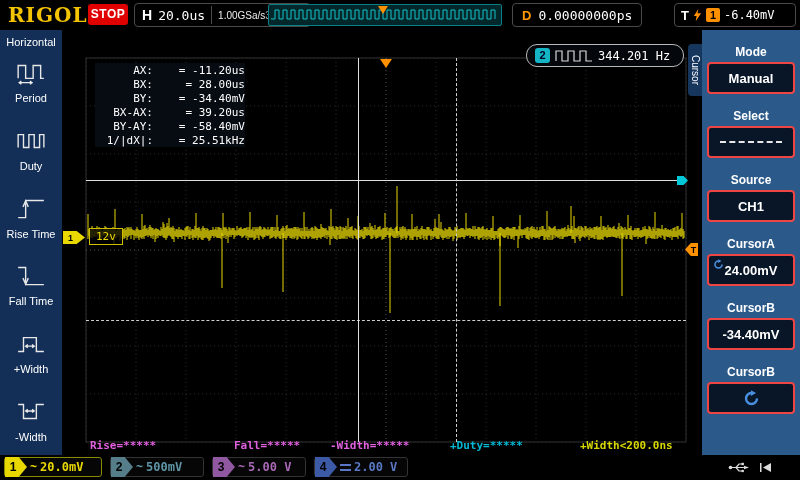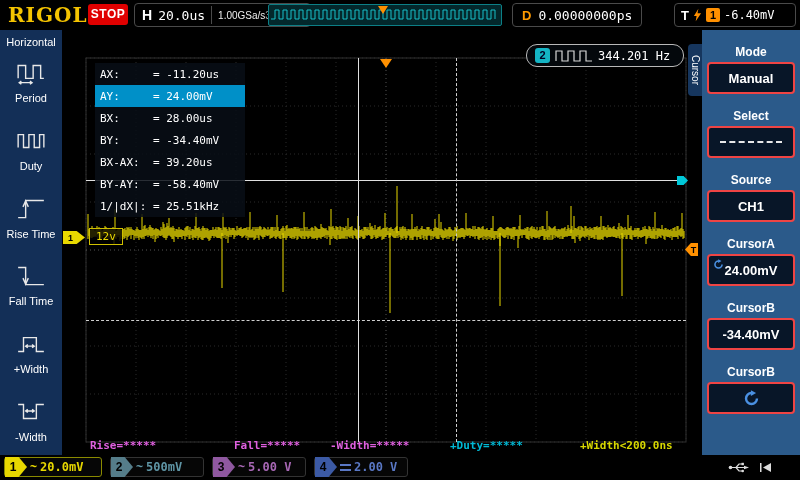--- a/index.html
+++ b/index.html
@@ -46,21 +46,21 @@
   .vcursor { position:absolute; top:28px; height:384px; width:0; }
   .vcursor.solid { border-left:1px solid #e0e0e0; }
   .vcursor.dashed { border-left:1px dashed #cfcfcf; }
 
   #cursor-a-arrow { position:absolute; left:615px; width:11px; height:9px; background:#00c8d8; clip-path:polygon(0 0,60% 0,100% 50%,60% 100%,0 100%); }
   #trig-level-marker { position:absolute; left:623px; top:213px; width:13px; height:13px; background:#ff9000; clip-path:polygon(0 50%,45% 0,100% 0,100% 100%,45% 100%); color:#000; font-size:9px; font-weight:bold; display:flex; align-items:center; justify-content:center; padding-left:4px; }
   #ch1-marker { position:absolute; left:1px; top:201px; width:22px; height:13px; background:#e8d800; clip-path:polygon(0 0,62% 0,100% 50%,62% 100%,0 100%); color:#000; font-size:9px; font-weight:bold; display:flex; align-items:center; justify-content:center; padding-right:7px; }
   #ch1-label-box { position:absolute; left:27px; top:198px; height:17px; padding:0 6px; border:1px solid #d0c000; background:rgba(0,0,0,.8); color:#e8d800; font-family:"DejaVu Sans Mono",monospace; font-size:11px; line-height:15px; }
 
   #cursor-readout { position:absolute; left:33px; top:33px; width:150px; background:rgba(8,14,22,.85); font-family:"DejaVu Sans Mono",monospace; font-size:11px; }
-  .cr-row { display:flex; height:22px; align-items:center; }
+  .cr-row { display:flex; height:14px; align-items:center;text-align:right; }
   .cr-row.selected { background:#0090c8; }
   .cr-l { flex:0 0 58px; padding-left:5px; }
   .cr-v { flex:1; }
 
   #freq-counter { position:absolute; left:464px; top:14px; width:158px; height:23px; border:1px solid #b8b8b8; border-radius:11px; background:#04080c; display:flex; align-items:center; gap:5px; padding:0 8px; }
   #fc-ch { width:15px; height:15px; background:#14b4c4; border-radius:3px; color:#002; font-weight:bold; font-size:11px; text-align:center; line-height:15px; }
   #fc-val { font-family:"DejaVu Sans Mono",monospace; font-size:12px; color:#fff; }
 
   .foot { position:absolute; top:409px; font-family:"DejaVu Sans Mono",monospace; font-size:11px; font-weight:bold; }
   #f-rise { left:28px; color:#e060e0; }
@@ -203,24 +203,20 @@
 
   <div id="trig-level-marker">T</div>
   <div id="ch1-marker">1</div>
   <div id="ch1-label-box">12v</div>
 
   <div id="cursor-readout">
     <div class="cr-row">
         <span class="cr-l">AX:</span>
         <span class="cr-v">=  -11.20us</span>
       </div>
-    <div class="cr-row selected">
-        <span class="cr-l">AY:</span>
-        <span class="cr-v">=  24.00mV</span>
-      </div>
     <div class="cr-row">
         <span class="cr-l">BX:</span>
         <span class="cr-v">=  28.00us</span>
       </div>
     <div class="cr-row">
         <span class="cr-l">BY:</span>
         <span class="cr-v">=  -34.40mV</span>
       </div>
     <div class="cr-row">
         <span class="cr-l">BX-AX:</span>

